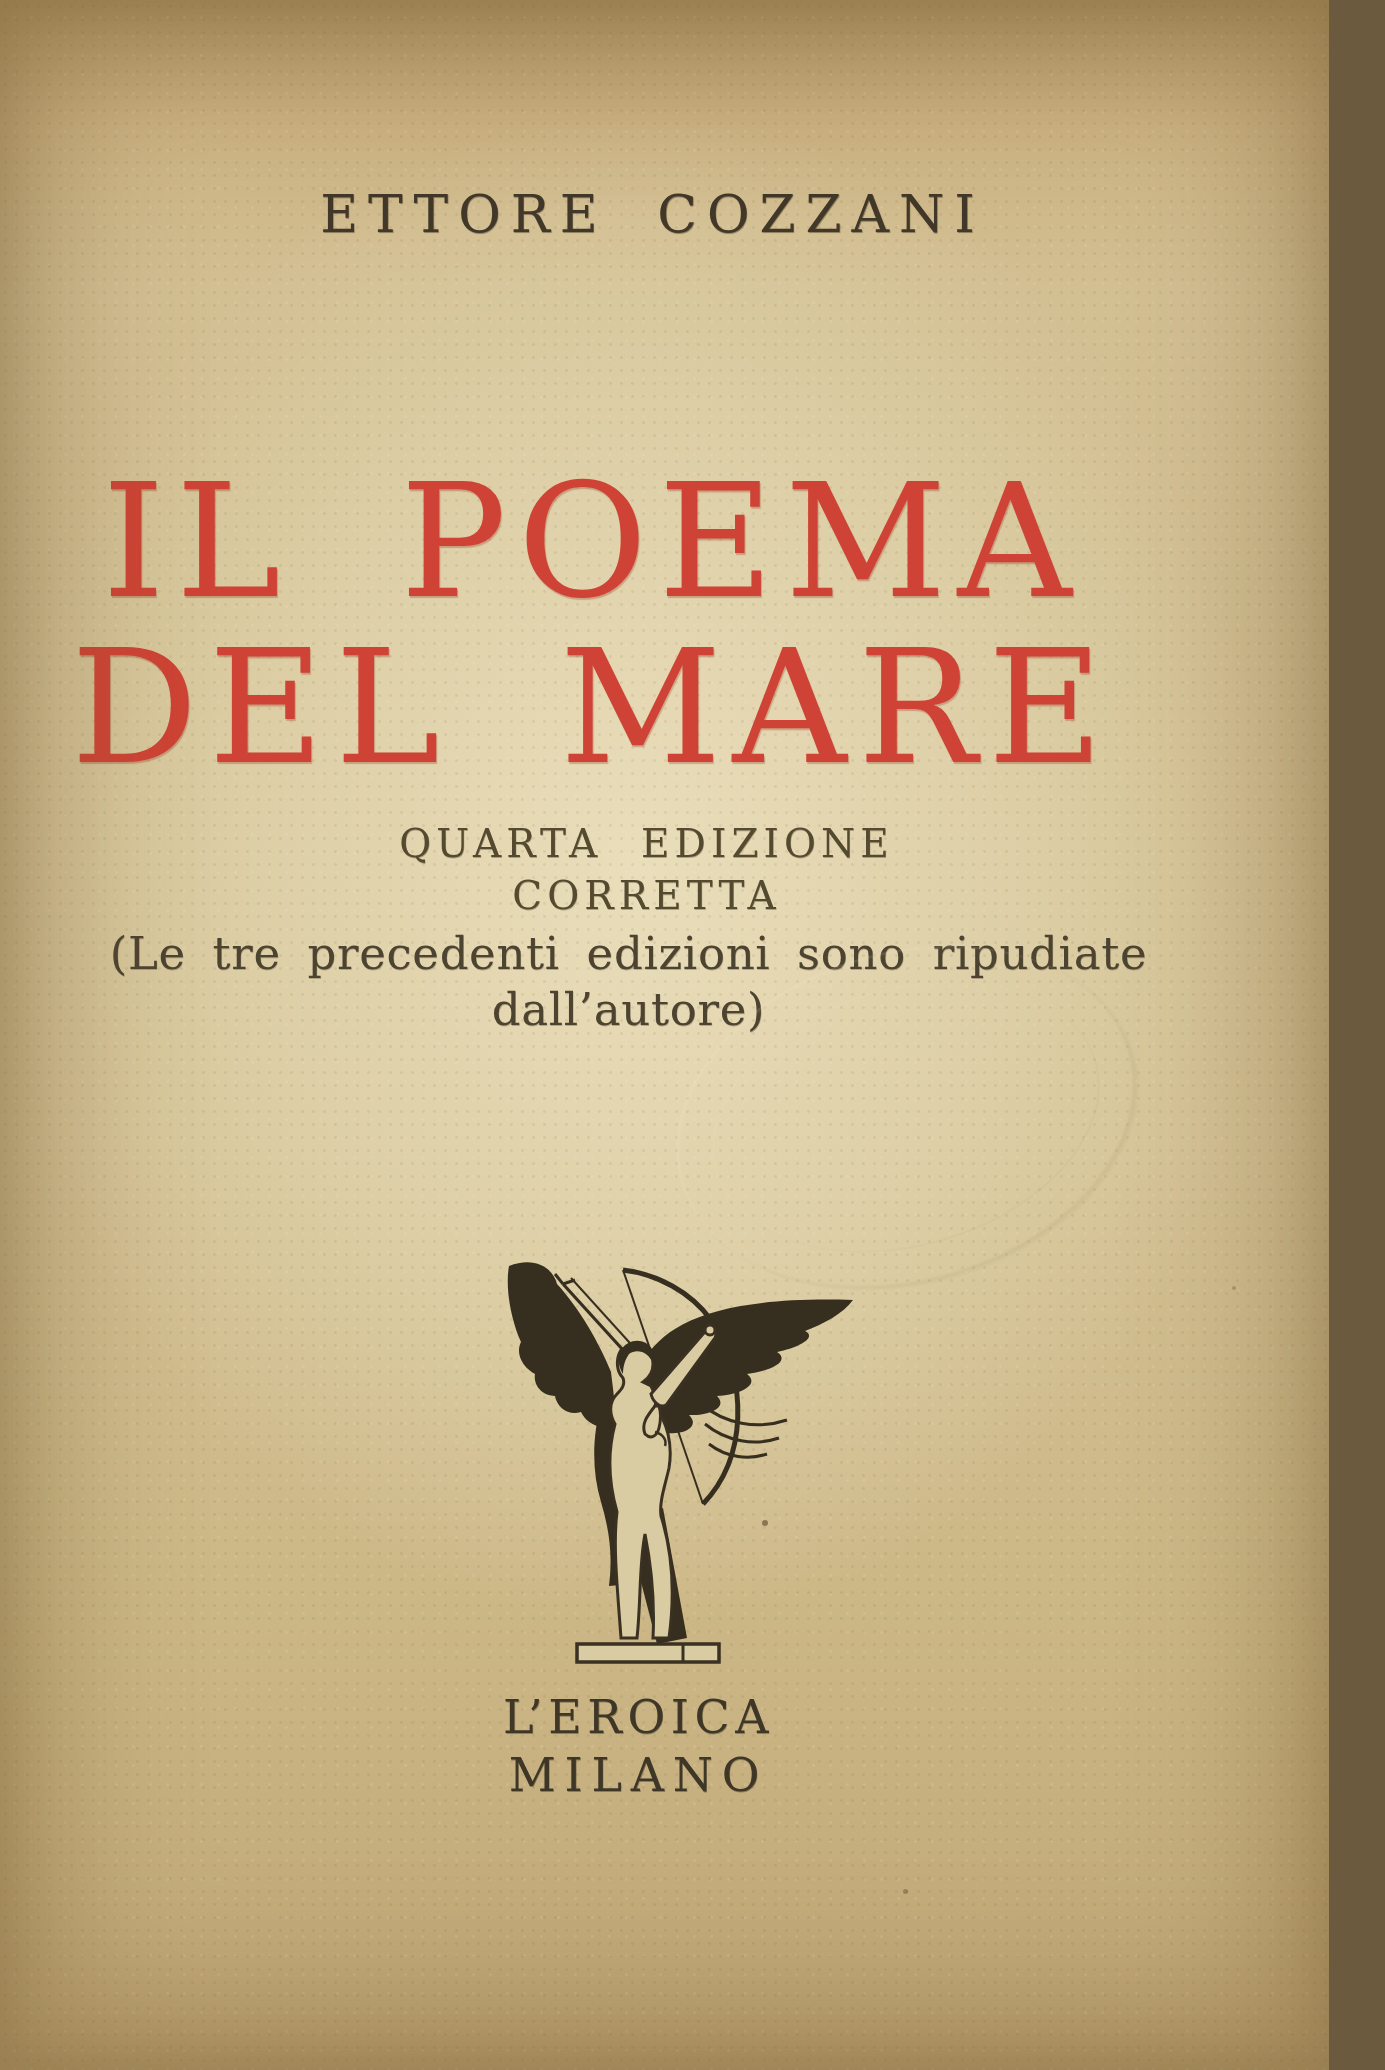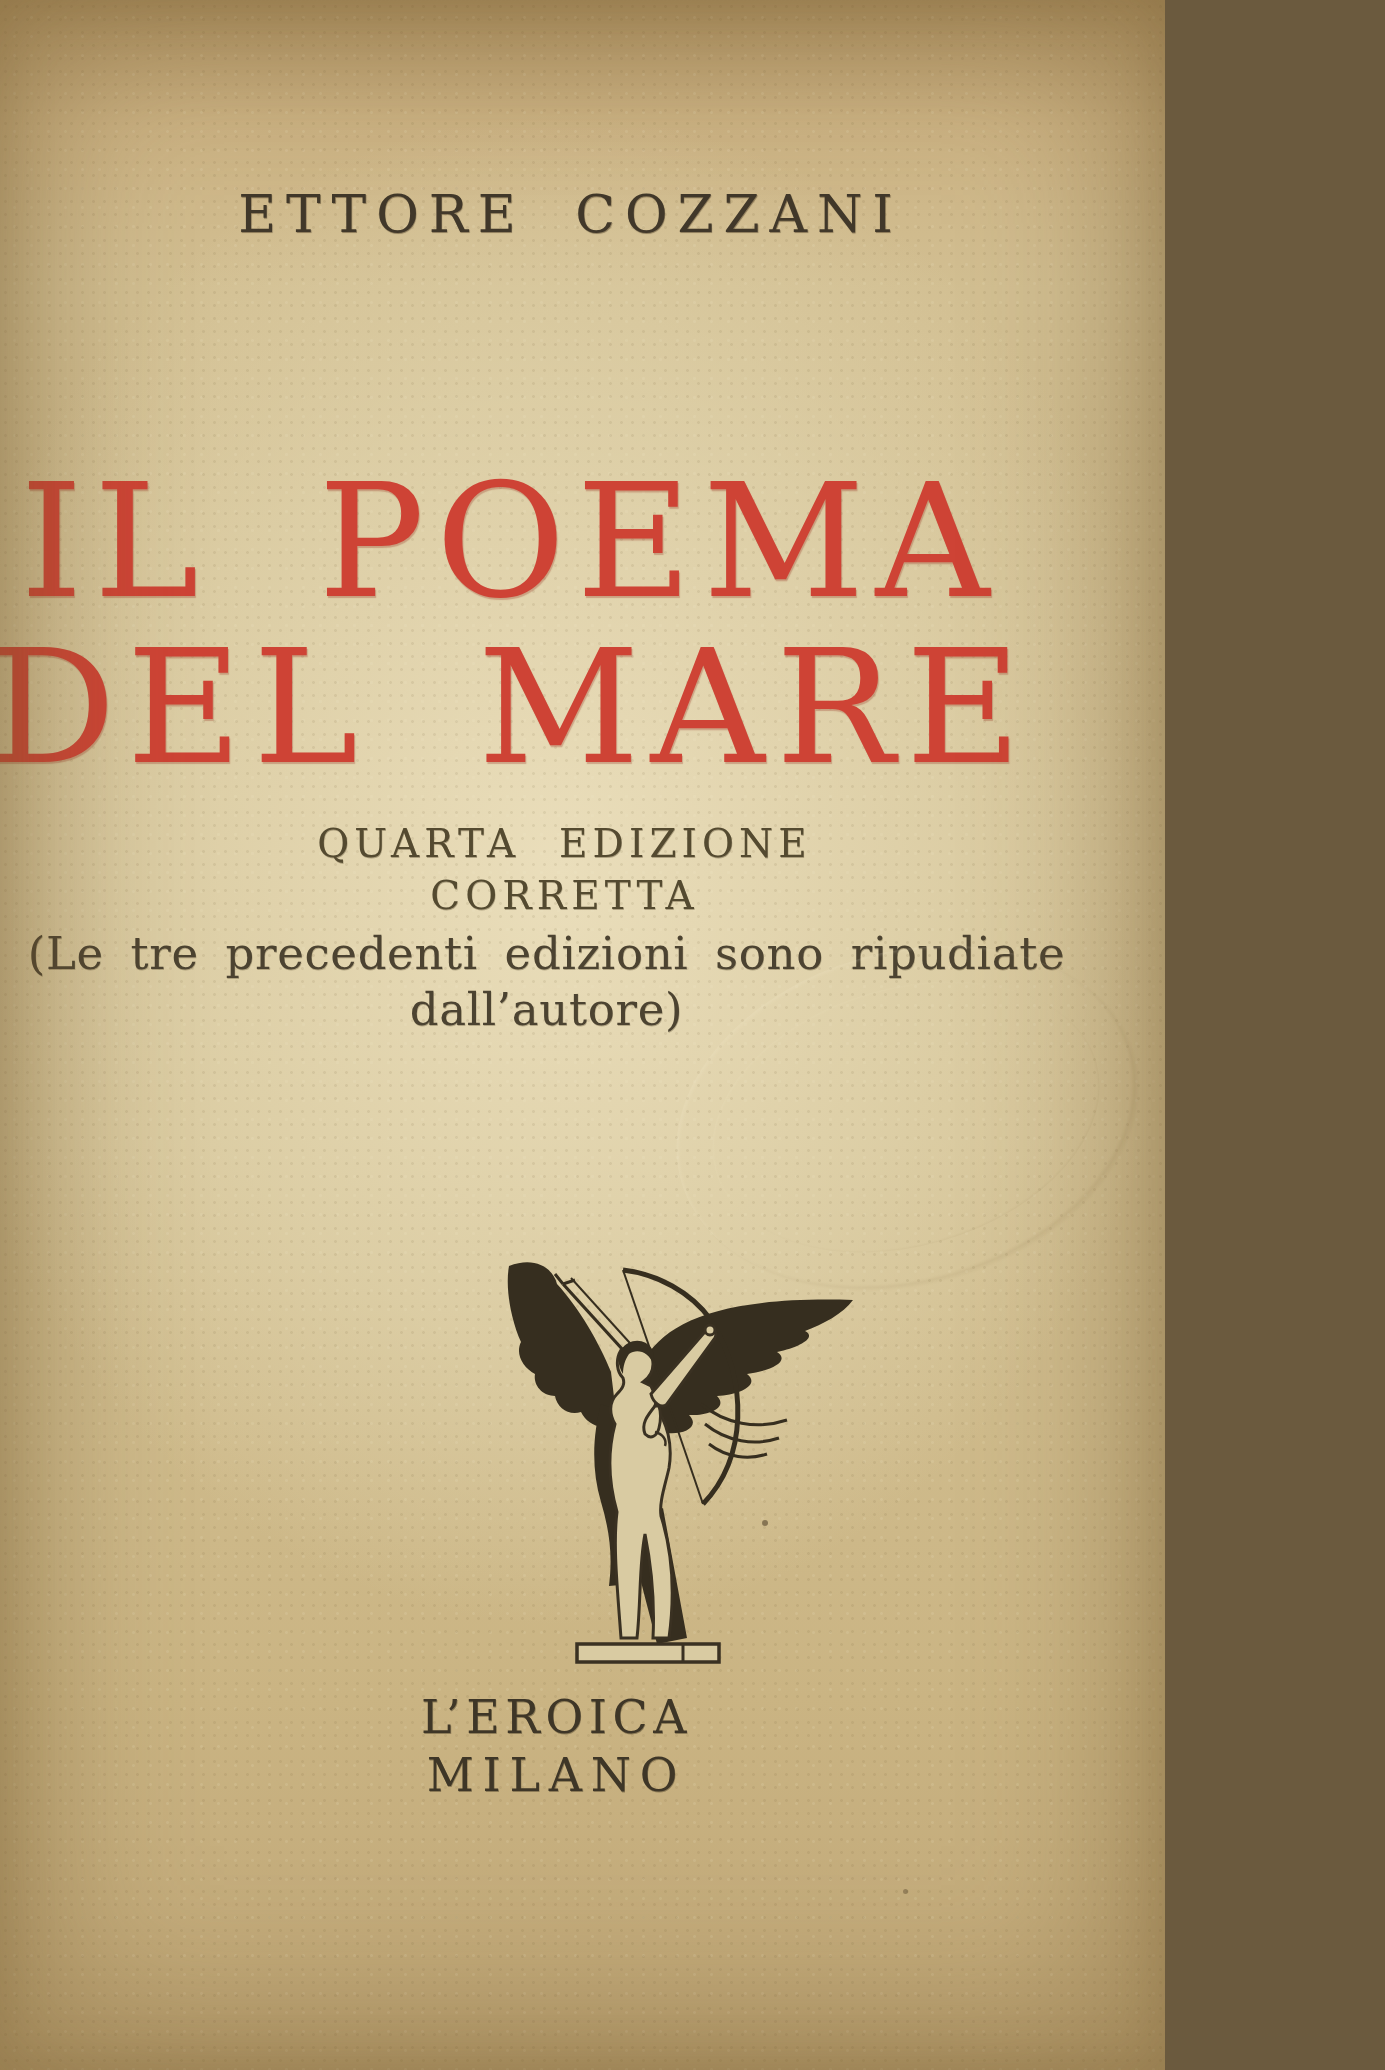--- a/index.html
+++ b/index.html
@@ -1,17 +1,17 @@
 <!DOCTYPE html>
 <html><head>
 <meta charset="utf-8">
 <style>
   html,body{margin:0;padding:0;background:#6b5a3e;}
   .page{
-    position:relative; width:1165px; height:2070px; overflow:hidden;
+    position:relative; width:1329px; height:2070px; overflow:hidden;
     font-family:"DejaVu Serif","Liberation Serif",serif;
     background:
       radial-gradient(ellipse 880px 1050px at 48% 42%, rgba(238,227,194,0.85) 0%, rgba(224,211,172,0.70) 45%, rgba(0,0,0,0) 72%),
       linear-gradient(180deg, #b89c6c 0%, #ccb384 6%, #d2bf92 14%, #d4c295 55%, #cab483 82%, #bfa676 100%);
     text-decoration: underline;
   }
   .texture{
     position:absolute; inset:0; pointer-events:none;
     background-image:
       radial-gradient(rgba(100,80,45,0.10) 1px, transparent 1.6px),

